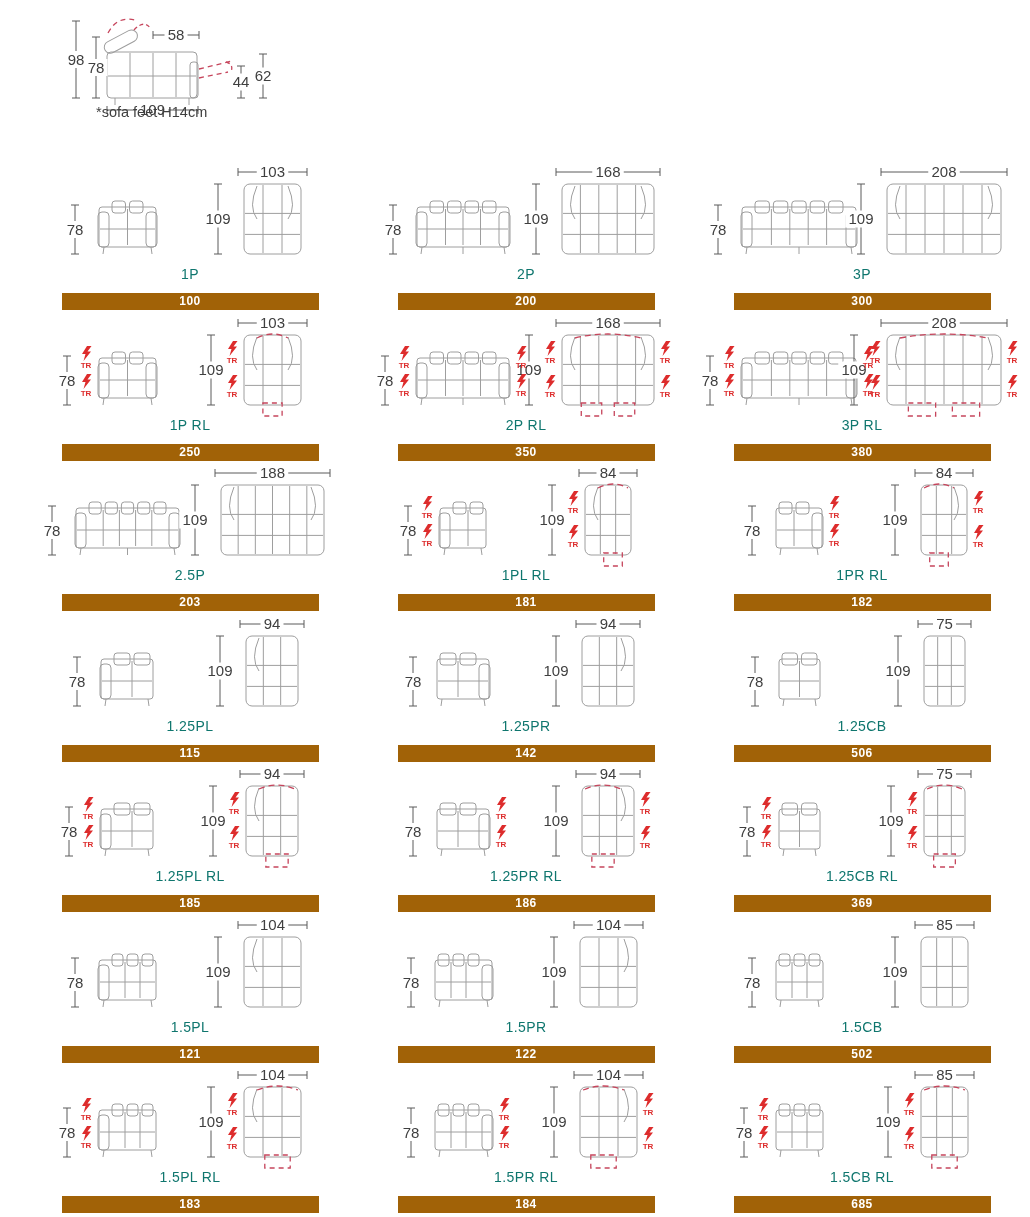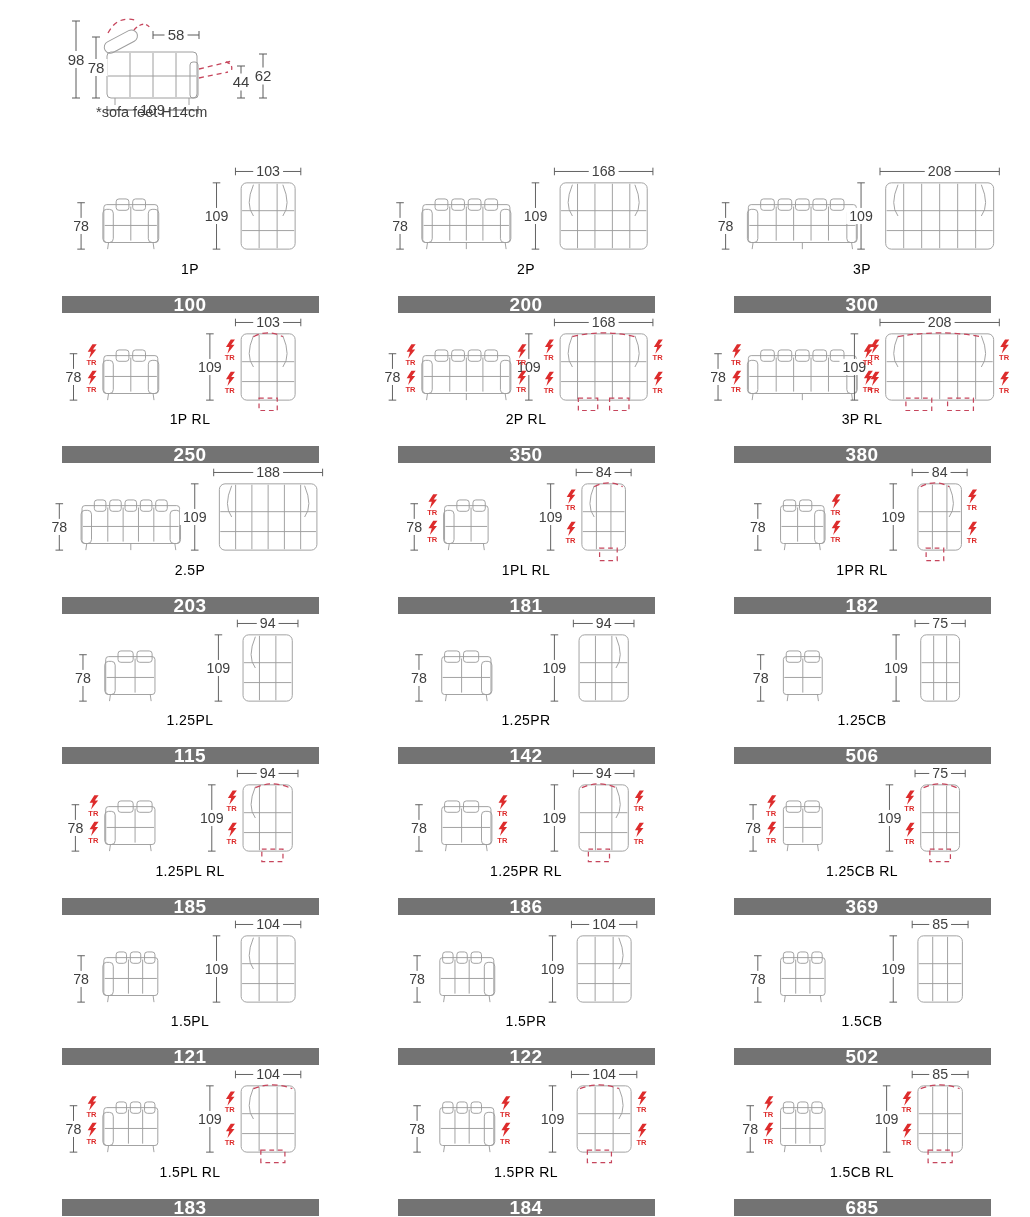--- a/index.html
+++ b/index.html
@@ -3,23 +3,23 @@
 <meta charset="utf-8">
 <style>
   html,body{margin:0;padding:0;background:#fff;font-family:"Liberation Sans",sans-serif;}
   .page{position:relative;width:1030px;height:1217px;background:#fff;overflow:hidden;}
   .legend-wrap{position:absolute;left:58px;top:6px;}
   .legend-note{position:absolute;left:96px;top:104px;font-size:14.5px;color:#3f3f3f;}
   .grid{position:absolute;left:22px;top:162px;width:1008px;display:grid;
         grid-template-columns:repeat(3,336px);grid-auto-rows:150.5px;}
   .cell{display:flex;flex-direction:column;align-items:center;}
   .cell svg.diagram{width:330px;height:104px;display:block;}
-  .mod-label{height:17px;line-height:17px;font-size:14px;color:#000000;text-align:right;letter-spacing:.4px;}
-  .mod-bar{width:257px;height:17px;margin-top:18px;background:#737373;color:#fff;
-           font-size:19px;font-weight:bold;text-align:center;line-height:17px;letter-spacing:.5px;}
+  .mod-label{height:17px;line-height:17px;font-size:14px;color:#0f766e;text-align:right;letter-spacing:.4px;}
+  .mod-bar{width:257px;height:17px;margin-top:10px;background:#a16207;color:#fff;
+           font-size:12px;font-weight:bold;text-align:center;line-height:17px;letter-spacing:.5px;}
 </style>
 </head>
 <body>
 
 <div class="page">
   <svg id="legend" class="legend-wrap" width="310" height="146" viewBox="0 0 310 146">
       <g>
         <rect stroke="#9e9e9e" fill="none" stroke-width="1" x="49" y="46" width="90" height="46" rx="4"></rect>
         <line stroke="#9e9e9e" fill="none" stroke-width="1" x1="72" y1="47" x2="72" y2="91"></line>
         <line stroke="#9e9e9e" fill="none" stroke-width="1" x1="95" y1="47" x2="95" y2="91"></line>

